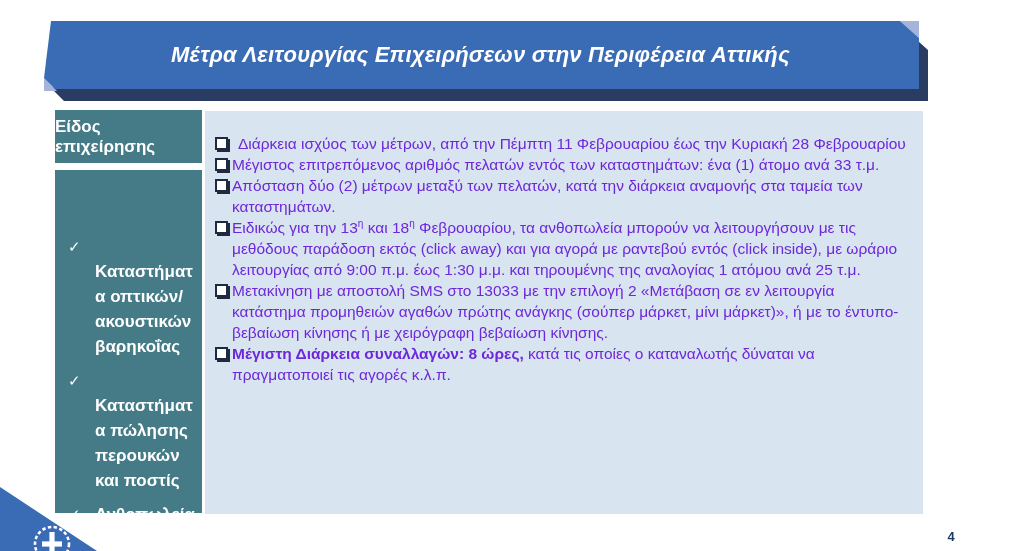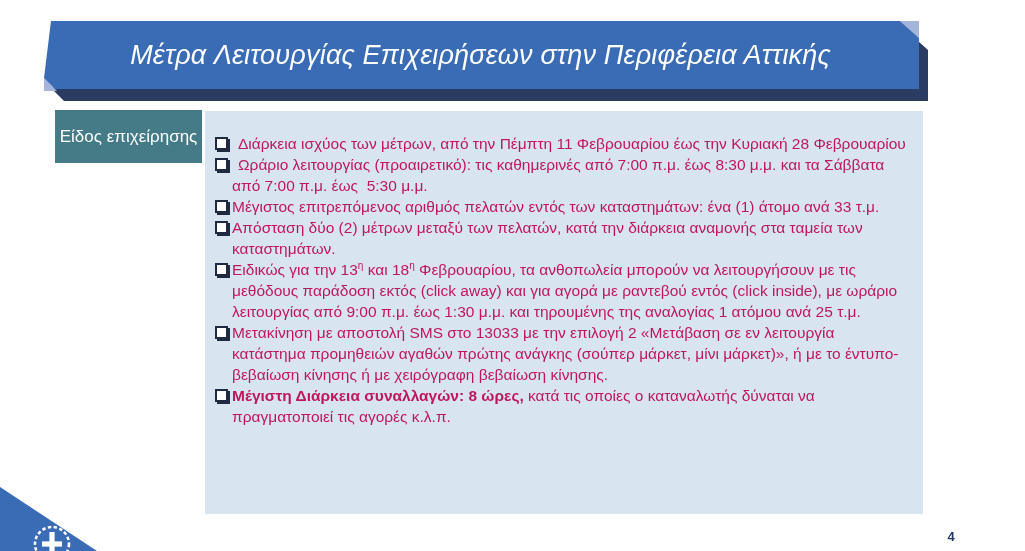--- a/index.html
+++ b/index.html
@@ -8,28 +8,28 @@
     font-family:"Liberation Sans", sans-serif;color:#1F2940;overflow:hidden;
   }
   .slide{position:absolute;inset:0;}
 
   
   .banner{position:absolute;left:42px;top:21px;width:890px;height:82px;}
   .banner svg{position:absolute;left:0;top:0;}
   .banner-title{
     position:absolute;left:0;top:0;width:877px;height:68px;
     display:flex;align-items:center;justify-content:center;
-    color:#ffffff;font-size:27px;font-weight:normal;font-style:italic;
+    color:#ffffff;font-size:22px;font-weight:bold;font-style:italic;
     letter-spacing:.2px;white-space:nowrap;
   }
 
   
   .sidebar-header{
     position:absolute;left:55px;top:110px;width:147px;height:53px;
-    background:#447B87;color:#ffffff;font-weight:normal;font-size:17px;
+    background:#447B87;color:#ffffff;font-weight:bold;font-size:17px;
     display:flex;align-items:center;justify-content:center;
   }
   .sidebar-box{
     position:absolute;left:55px;top:170px;width:147px;height:343px;
     background:#447B87;color:#ffffff;box-sizing:border-box;
     padding:64px 6px 0 13px;
   }
   .sidebar-box ul{list-style:none;margin:0;padding:0;}
   .sidebar-box li{
     font-size:17px;font-weight:bold;line-height:25px;margin-bottom:9px;
@@ -37,21 +37,21 @@
   }
   .check-icon{display:inline-block;width:27px;text-indent:0;font-weight:normal;font-size:15px;}
 
   
   .content-box{
     position:absolute;left:205px;top:111px;width:718px;height:403px;
     background:#D9E4F1;box-sizing:border-box;padding:22px 14px 0 10px;
   }
   .content-box ul{list-style:none;margin:0;padding:0;}
   .content-box li{
-    font-size:15.5px;line-height:21px;color:#be185d;
+    font-size:15.5px;line-height:21px;color:#6d28d9;
     padding-left:17px;text-indent:-17px;white-space:pre-wrap;
   }
   .bullet-marker{
     display:inline-block;width:9px;height:9px;background:#ffffff;
     border:2px solid #1F2940;box-shadow:2px 2px 0 #1F2940;
     margin-right:4px;transform:translateY(1px);
   }
   .bullet-marker.gap{margin-right:10px;}
   .content-box sup{font-size:10px;line-height:0;}
   .content-box b{font-weight:bold;}
@@ -75,25 +75,31 @@
       <polygon points="2,57 15,70 2,70" fill="#A5B4DA"></polygon>
       <polygon points="9,0 858,0 877,17 877,68 13,68 2,57" fill="#3A6BB5"></polygon>
     </svg>
     <div class="banner-title">Μέτρα Λειτουργίας Επιχειρήσεων στην Περιφέρεια Αττικής</div>
   </div>
 
   <div class="sidebar-header">
     <span>Είδος επιχείρησης</span>
   </div>
 
+  <div class="sidebar-box">
+    <ul id="sidebar-list">
+        <li><span class="check-icon">✓</span><span>Καταστήματα οπτικών/ακουστικών βαρηκοΐας</span></li>
+        <li><span class="check-icon">✓</span><span>Καταστήματα πώλησης περουκών και ποστίς</span></li>
+        <li><span class="check-icon">✓</span><span>Ανθοπωλεία</span></li>
+      </ul>
+  </div>
 
   <div class="content-box">
     <ul id="bullets-list">
         <li><span class="bullet-marker gap"></span><span>Διάρκεια ισχύος των μέτρων, από την Πέμπτη 11 Φεβρουαρίου έως την Κυριακή 28 Φεβρουαρίου</span></li>
-        <li><span class="bullet-marker gap"></span><span>Ωράριο λειτουργίας (προαιρετικό): τις καθημερινές από 7:00 π.μ. έως 8:30 μ.μ. και τα Σάββατα από 7:00 π.μ. έως  5:30 μ.μ.</span></li>
         <li><span class="bullet-marker"></span><span>Μέγιστος επιτρεπόμενος αριθμός πελατών εντός των καταστημάτων: ένα (1) άτομο ανά 33 τ.μ.</span></li>
         <li><span class="bullet-marker"></span><span>Απόσταση δύο (2) μέτρων μεταξύ των πελατών, κατά την διάρκεια αναμονής στα ταμεία των καταστημάτων.</span></li>
         <li><span class="bullet-marker"></span><span>Ειδικώς για την 13</span><sup>η</sup><span> και 18</span><sup>η</sup><span> Φεβρουαρίου, τα ανθοπωλεία μπορούν να λειτουργήσουν με τις μεθόδους παράδοση εκτός (click away) και για αγορά με ραντεβού εντός (click inside), με ωράριο λειτουργίας από 9:00 π.μ. έως 1:30 μ.μ. και τηρουμένης της αναλογίας 1 ατόμου ανά 25 τ.μ.</span></li>
         <li><span class="bullet-marker"></span><span>Μετακίνηση με αποστολή SMS στο 13033 με την επιλογή 2 «Μετάβαση σε εν λειτουργία κατάστημα προμηθειών αγαθών πρώτης ανάγκης (σούπερ μάρκετ, μίνι μάρκετ)», ή με το έντυπο-βεβαίωση κίνησης ή με χειρόγραφη βεβαίωση κίνησης.</span></li>
         <li><span class="bullet-marker"></span><b>Μέγιστη Διάρκεια συναλλαγών: 8 ώρες,</b><span> κατά τις οποίες ο καταναλωτής δύναται να πραγματοποιεί τις αγορές κ.λ.π.</span></li>
       </ul>
   </div>
 
   <svg class="corner-emblem" width="105" height="70" viewBox="0 0 105 70">
     <polygon points="0,6 97,70 0,70" fill="#3A6BB5"></polygon>

